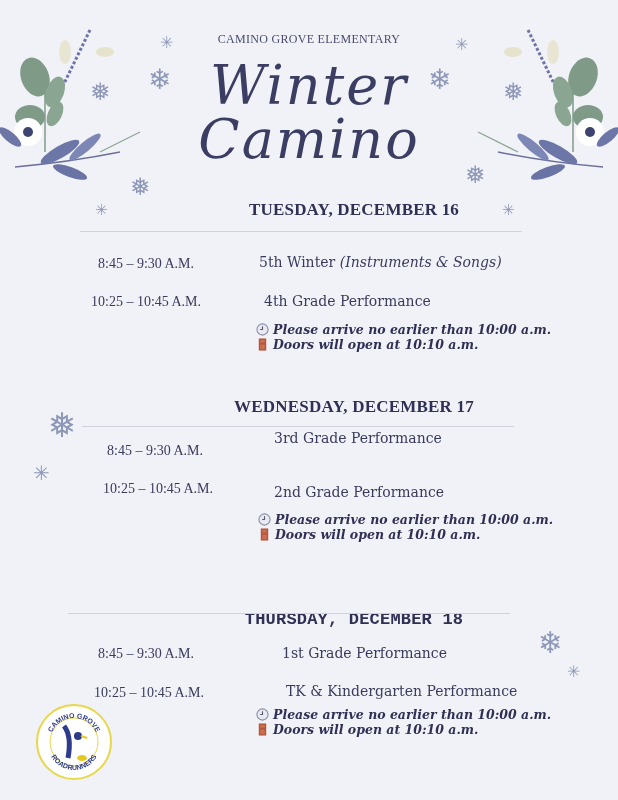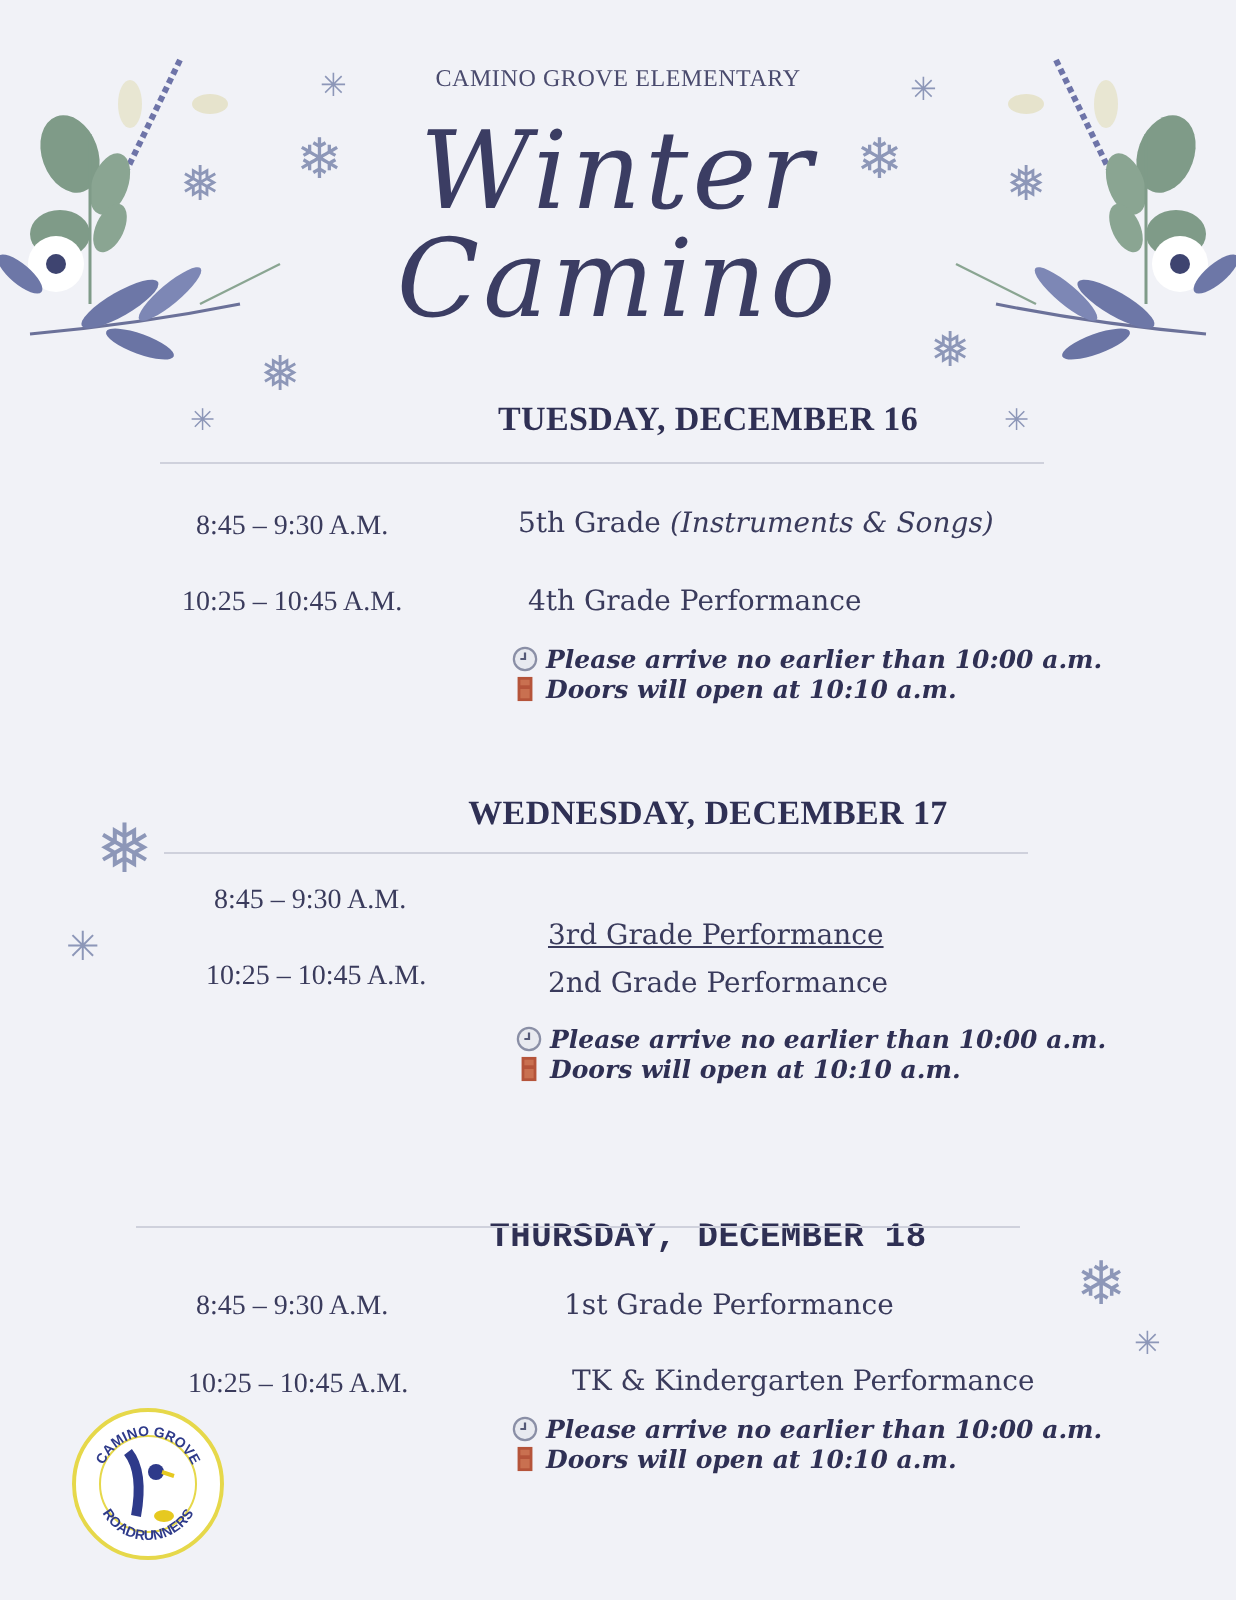--- a/index.html
+++ b/index.html
@@ -104,21 +104,21 @@
 <span class="abs flake" style="left:567px;top:664px;font-size:16px">✳</span>
 
 <div class="abs school">Camino Grove Elementary</div>
 <div class="abs title1">Winter</div>
 <div class="abs title2">Camino</div>
 
 <div class="abs dayhead" style="top:200px;">TUESDAY, DECEMBER 16</div>
 <div class="abs rule" style="top:231px;left:80px;width:442px;"></div>
 <div class="abs time" style="left:98px;top:256px;">8:45 – 9:30 A.M.</div>
 <div class="abs perf" style="left:259px;top:254px;">
-  <span>5th Grade</span>
+  <span>5th Winter</span>
   <i>(Instruments &amp; Songs)</i>
 </div>
 <div class="abs time" style="left:91px;top:294px;">10:25 – 10:45 A.M.</div>
 <div class="abs perf" style="left:264px;top:293px;">4th Grade Performance</div>
 <div class="abs note" style="left:256px;top:321px;">
   <svg class="ic" viewBox="0 0 14 14">
       <circle cx="7" cy="7" r="6" fill="#e8eaf0" stroke="#8a8fa6" stroke-width="1.2"></circle>
       <path d="M7 3.5 V7 H4.5" stroke="#555a78" stroke-width="1.2" fill="none"></path>
     </svg><span>Please arrive no earlier than 10:00 a.m.</span>
 </div>
@@ -126,21 +126,21 @@
   <svg class="ic" viewBox="0 0 14 14">
       <rect x="3" y="0.5" width="8" height="13" fill="#b5543a"></rect>
       <rect x="4.5" y="2" width="5" height="3" fill="#c97050"></rect>
       <rect x="4.5" y="7" width="5" height="5" fill="#c97050"></rect>
     </svg><span>Doors will open at 10:10 a.m.</span>
 </div>
 
 <div class="abs dayhead" style="top:397px;">WEDNESDAY, DECEMBER 17</div>
 <div class="abs rule" style="top:426px;left:82px;width:432px;"></div>
 <div class="abs time" style="left:107px;top:443px;">8:45 – 9:30 A.M.</div>
-<div class="abs perf" style="left:274px;top:460px;text-decoration:underline;">3rd Grade Performance</div>
+<div class="abs perf" style="left:274px;top:430px;">3rd Grade Performance</div>
 <div class="abs time" style="left:103px;top:481px;">10:25 – 10:45 A.M.</div>
 <div class="abs perf" style="left:274px;top:484px;">2nd Grade Performance</div>
 <div class="abs note" style="left:258px;top:511px;">
   <svg class="ic" viewBox="0 0 14 14">
       <circle cx="7" cy="7" r="6" fill="#e8eaf0" stroke="#8a8fa6" stroke-width="1.2"></circle>
       <path d="M7 3.5 V7 H4.5" stroke="#555a78" stroke-width="1.2" fill="none"></path>
     </svg><span>Please arrive no earlier than 10:00 a.m.</span>
 </div>
 <div class="abs note" style="left:258px;top:526px;">
   <svg class="ic" viewBox="0 0 14 14">

